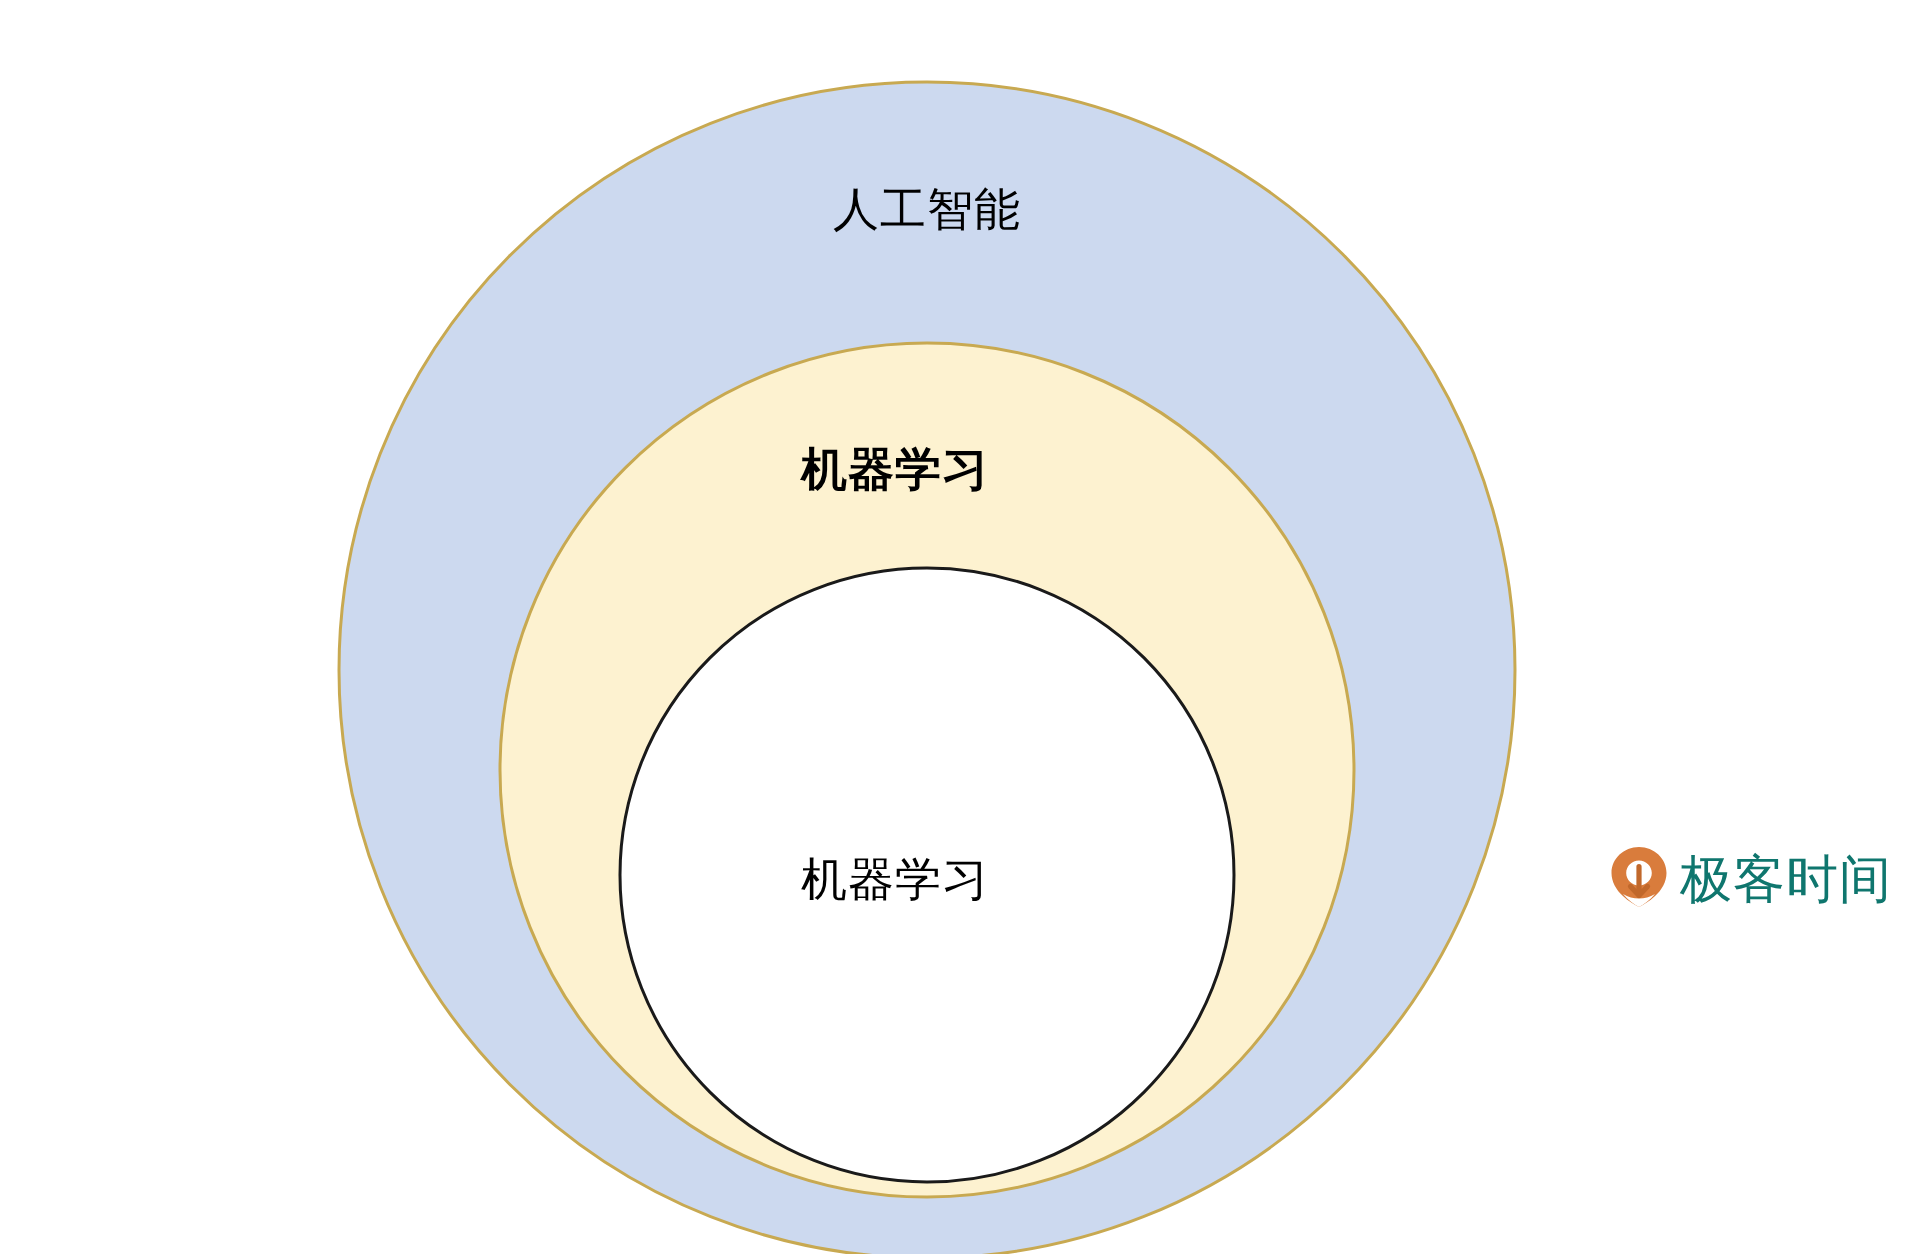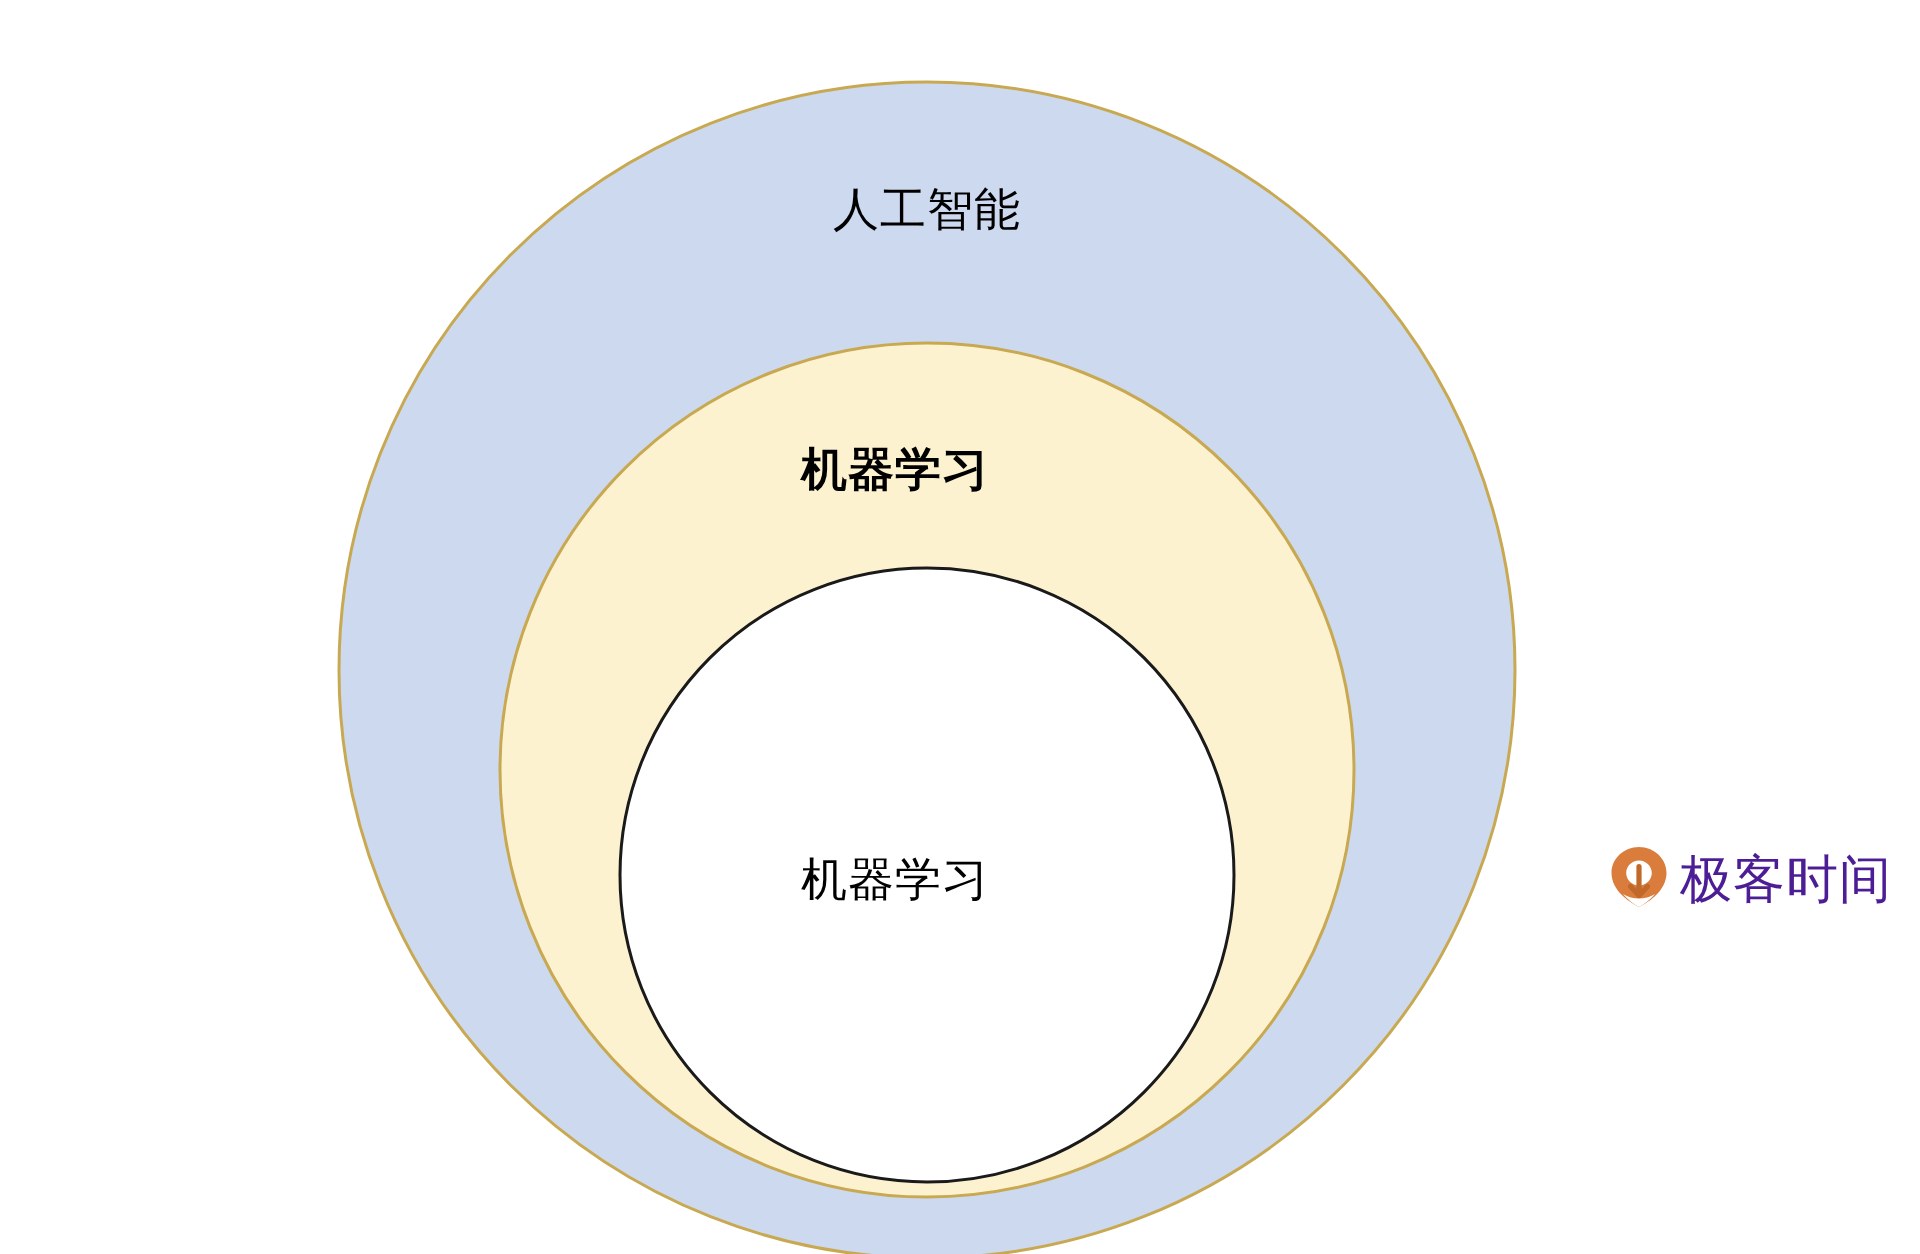--- a/index.html
+++ b/index.html
@@ -63,21 +63,21 @@
   #watermark-icon {
     width: 58px;
     height: 62px;
     flex: 0 0 auto;
     display: block;
   }
   #watermark-text {
     font-family: "Liberation Sans", "DejaVu Sans", sans-serif;
     font-size: 52px;
     line-height: 1;
-    color: #4c1d95;
+    color: #0f766e;
     letter-spacing: 1px;
     white-space: nowrap;
     font-weight: 400;
     position: relative;
     top: 2px;
   }
 </style>
 </head>
 <body>
 

